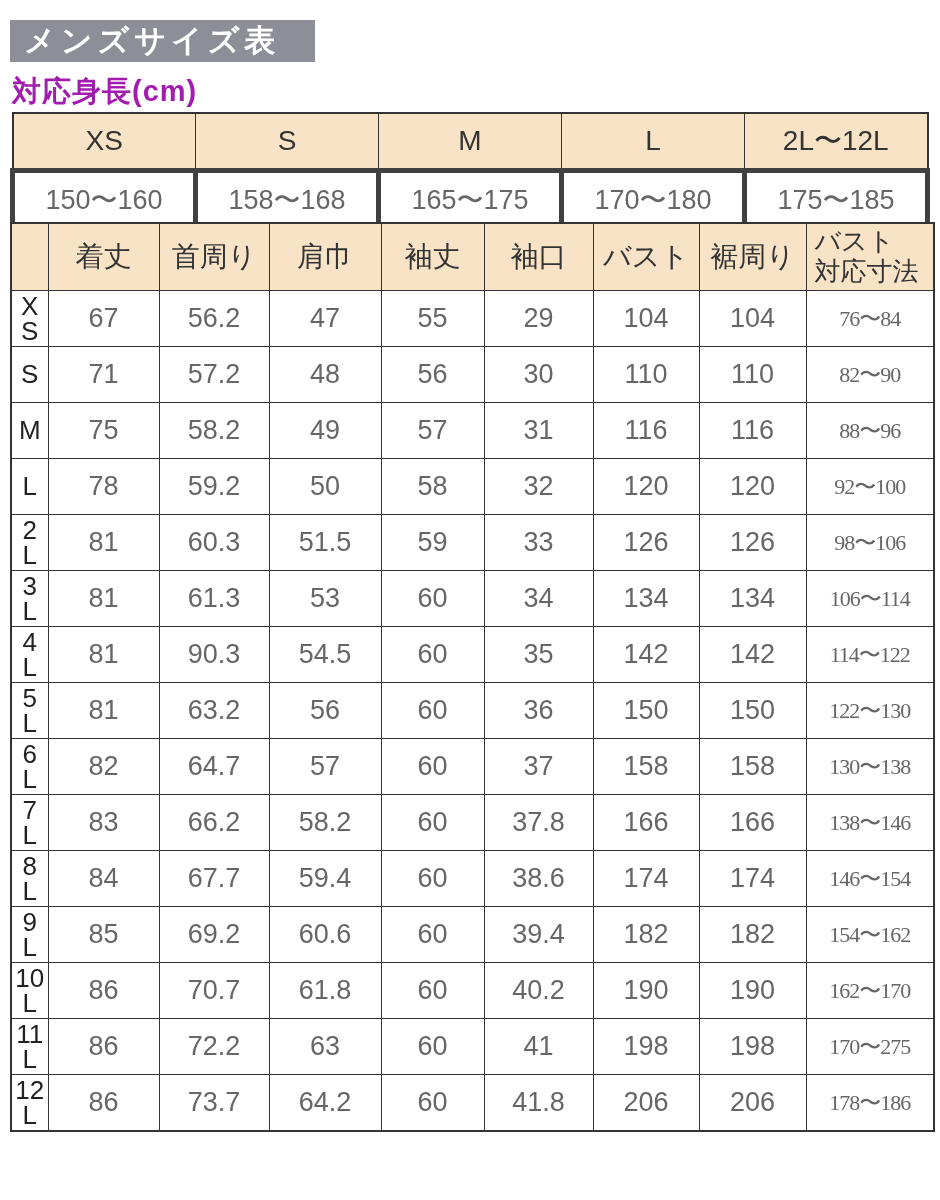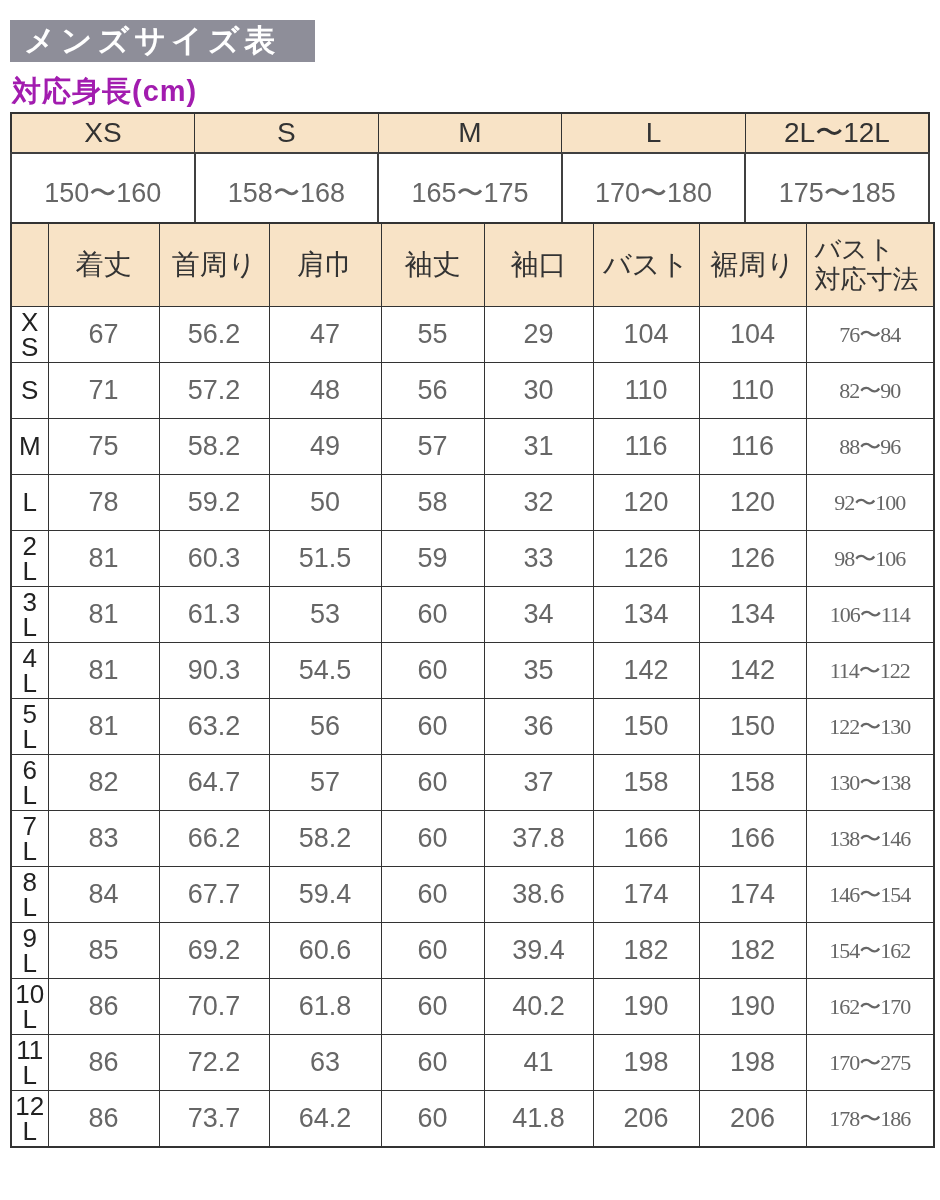--- a/index.html
+++ b/index.html
@@ -53,49 +53,49 @@
   }
   .height-table th {
     height: 33px;
     background: #f8e3c6;
     border: 1px solid #333333;
     font-size: 28px;
     font-weight: normal;
     color: #333333;
     text-align: center;
     vertical-align: middle;
-    padding: 0;
+    padding: 8px;
   }
   .height-table td {
     height: 46px;
     background: #ffffff;
-    border: 2px solid #404040;
+    border: 5px solid #404040;
     font-size: 27px;
     color: #666666;
     text-align: center;
     vertical-align: middle;
-    padding: 16px;
+    padding: 4px;
   }
   .size-table {
     position: absolute;
     left: 10px;
     top: 222px;
     width: 923px;
     border: 2px solid #333333;
   }
   .size-table thead th {
     height: 64px;
     background: #f8e3c6;
     border: 1px solid #333333;
     font-size: 28px;
     font-weight: normal;
     color: #333333;
     text-align: center;
     vertical-align: middle;
-    padding: 9px;
+    padding: 1px;
   }
   .size-table thead th.bust-range-header {
     text-align: left;
     padding-left: 8px;
     font-size: 26px;
     line-height: 1.15;
   }
   .size-table tbody th.size-label {
     background: #ffffff;
     border: 1px solid #333333;

